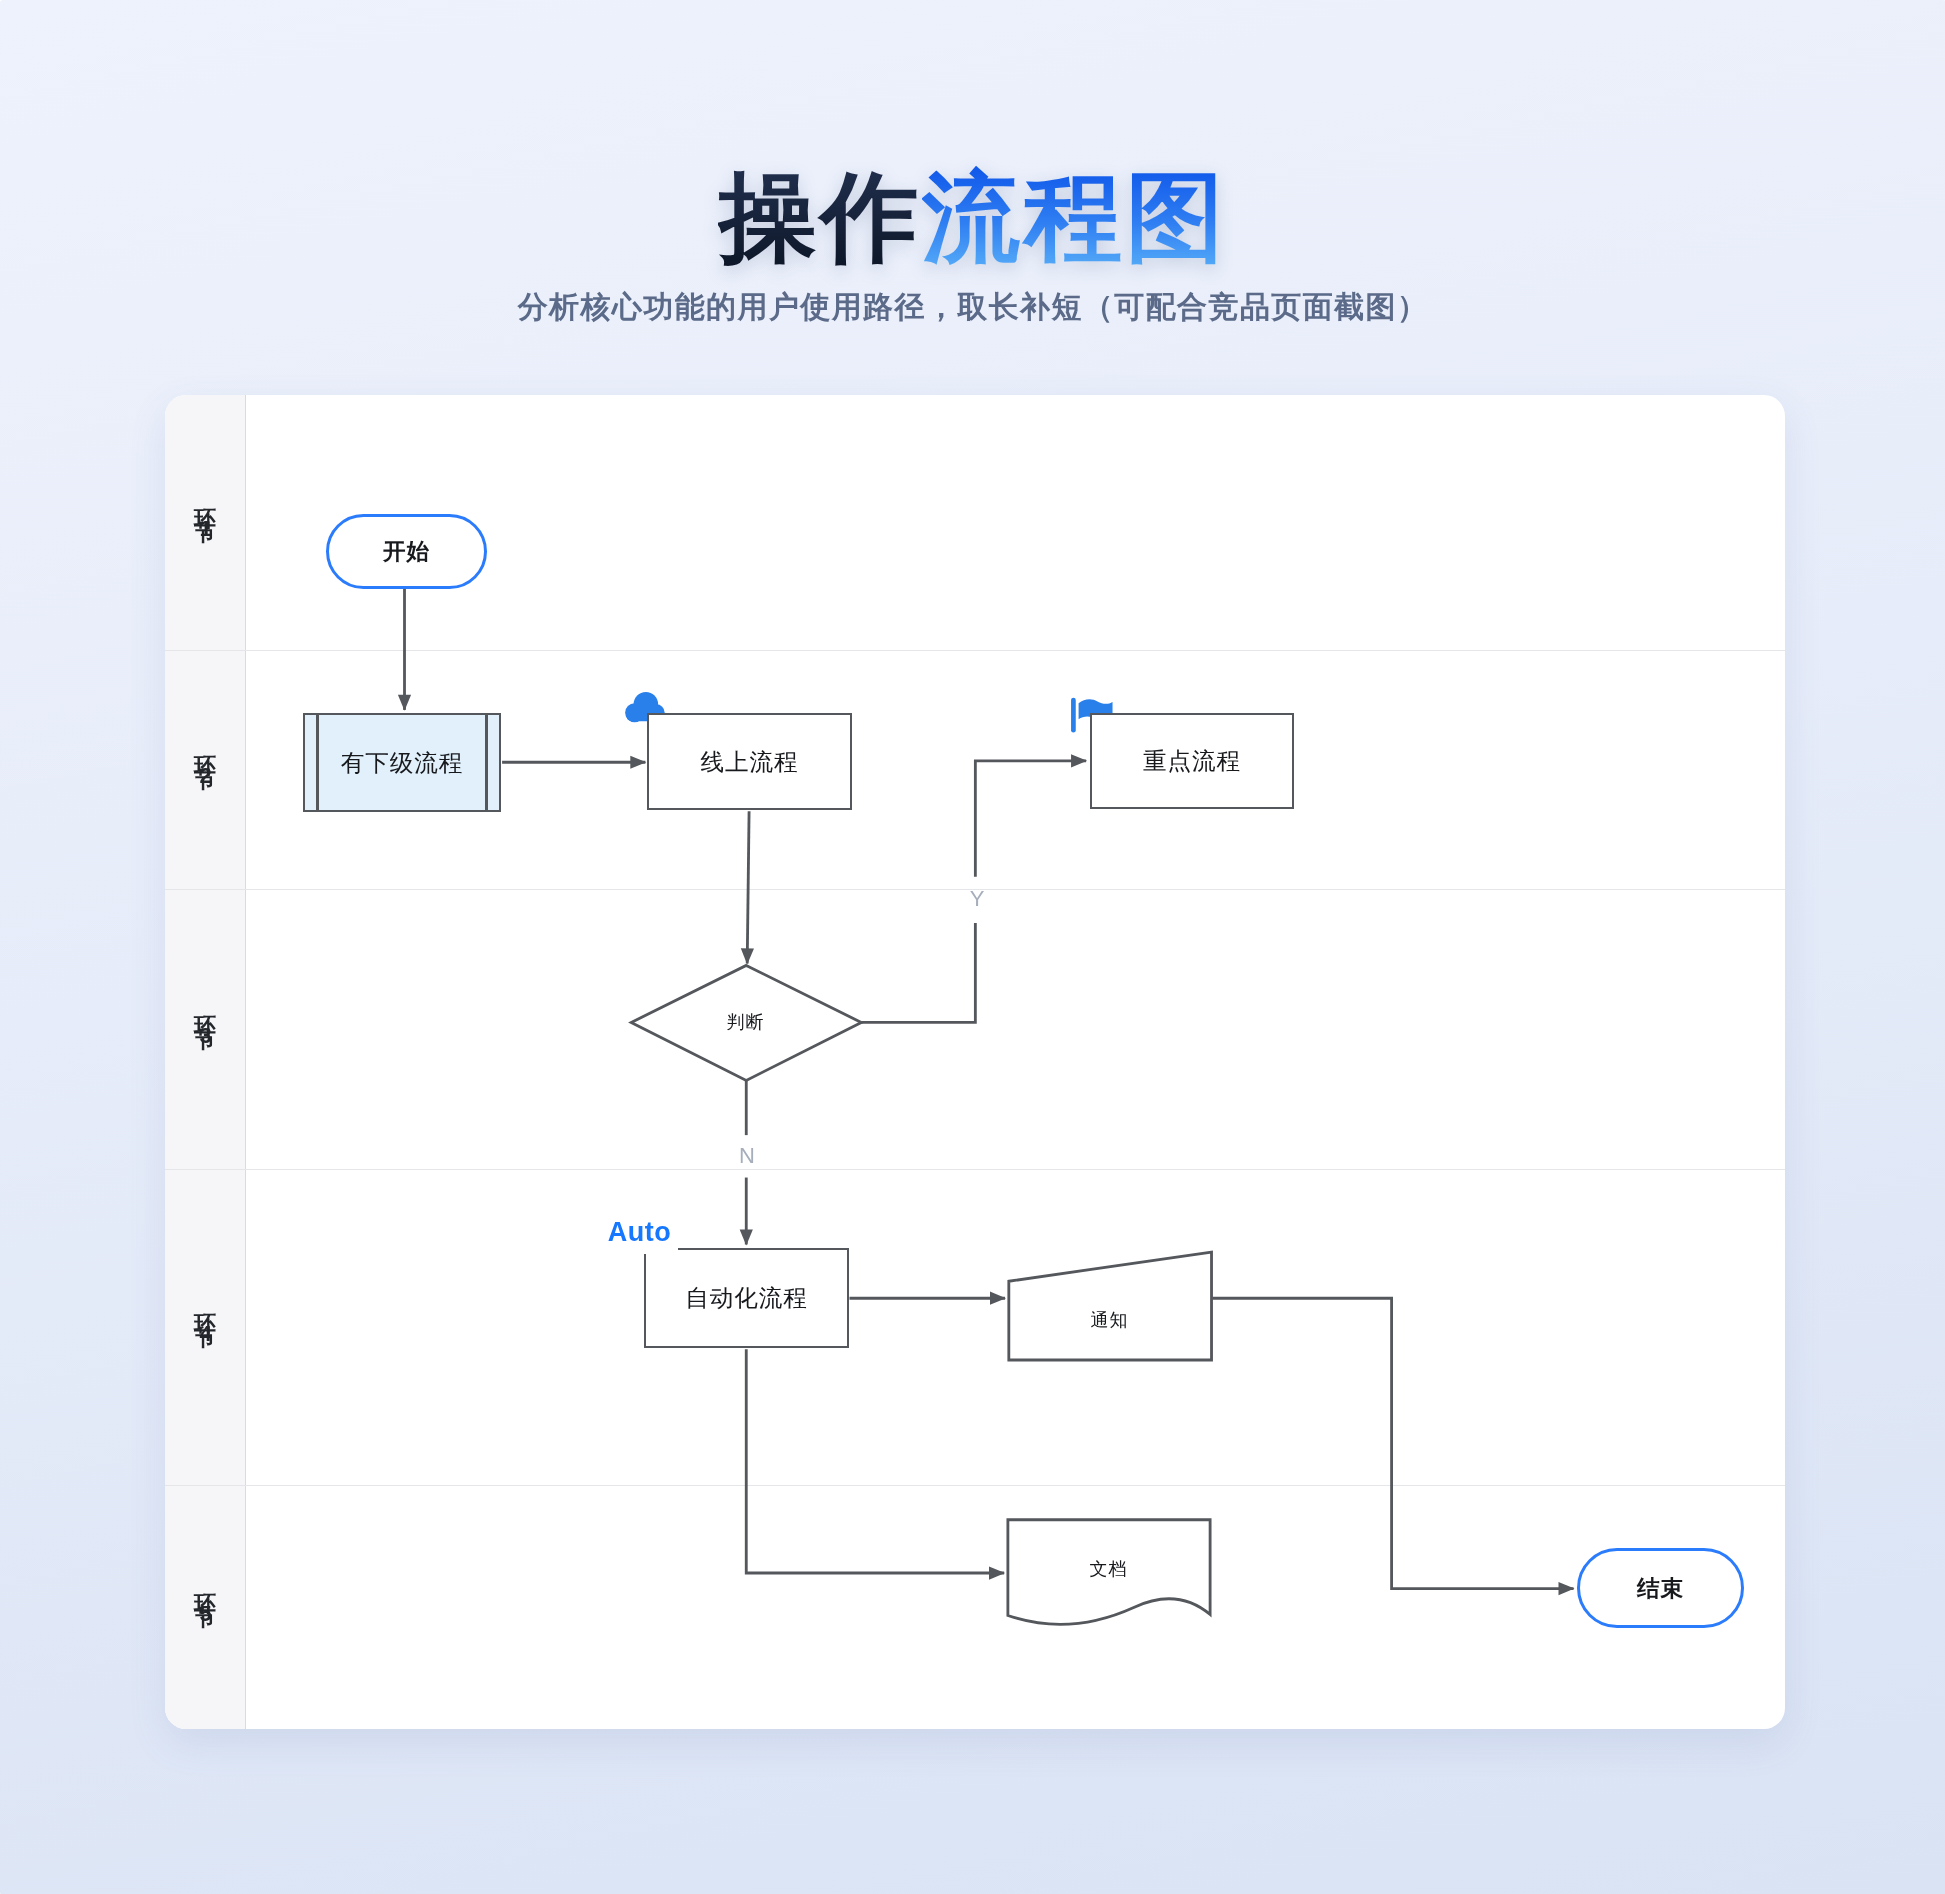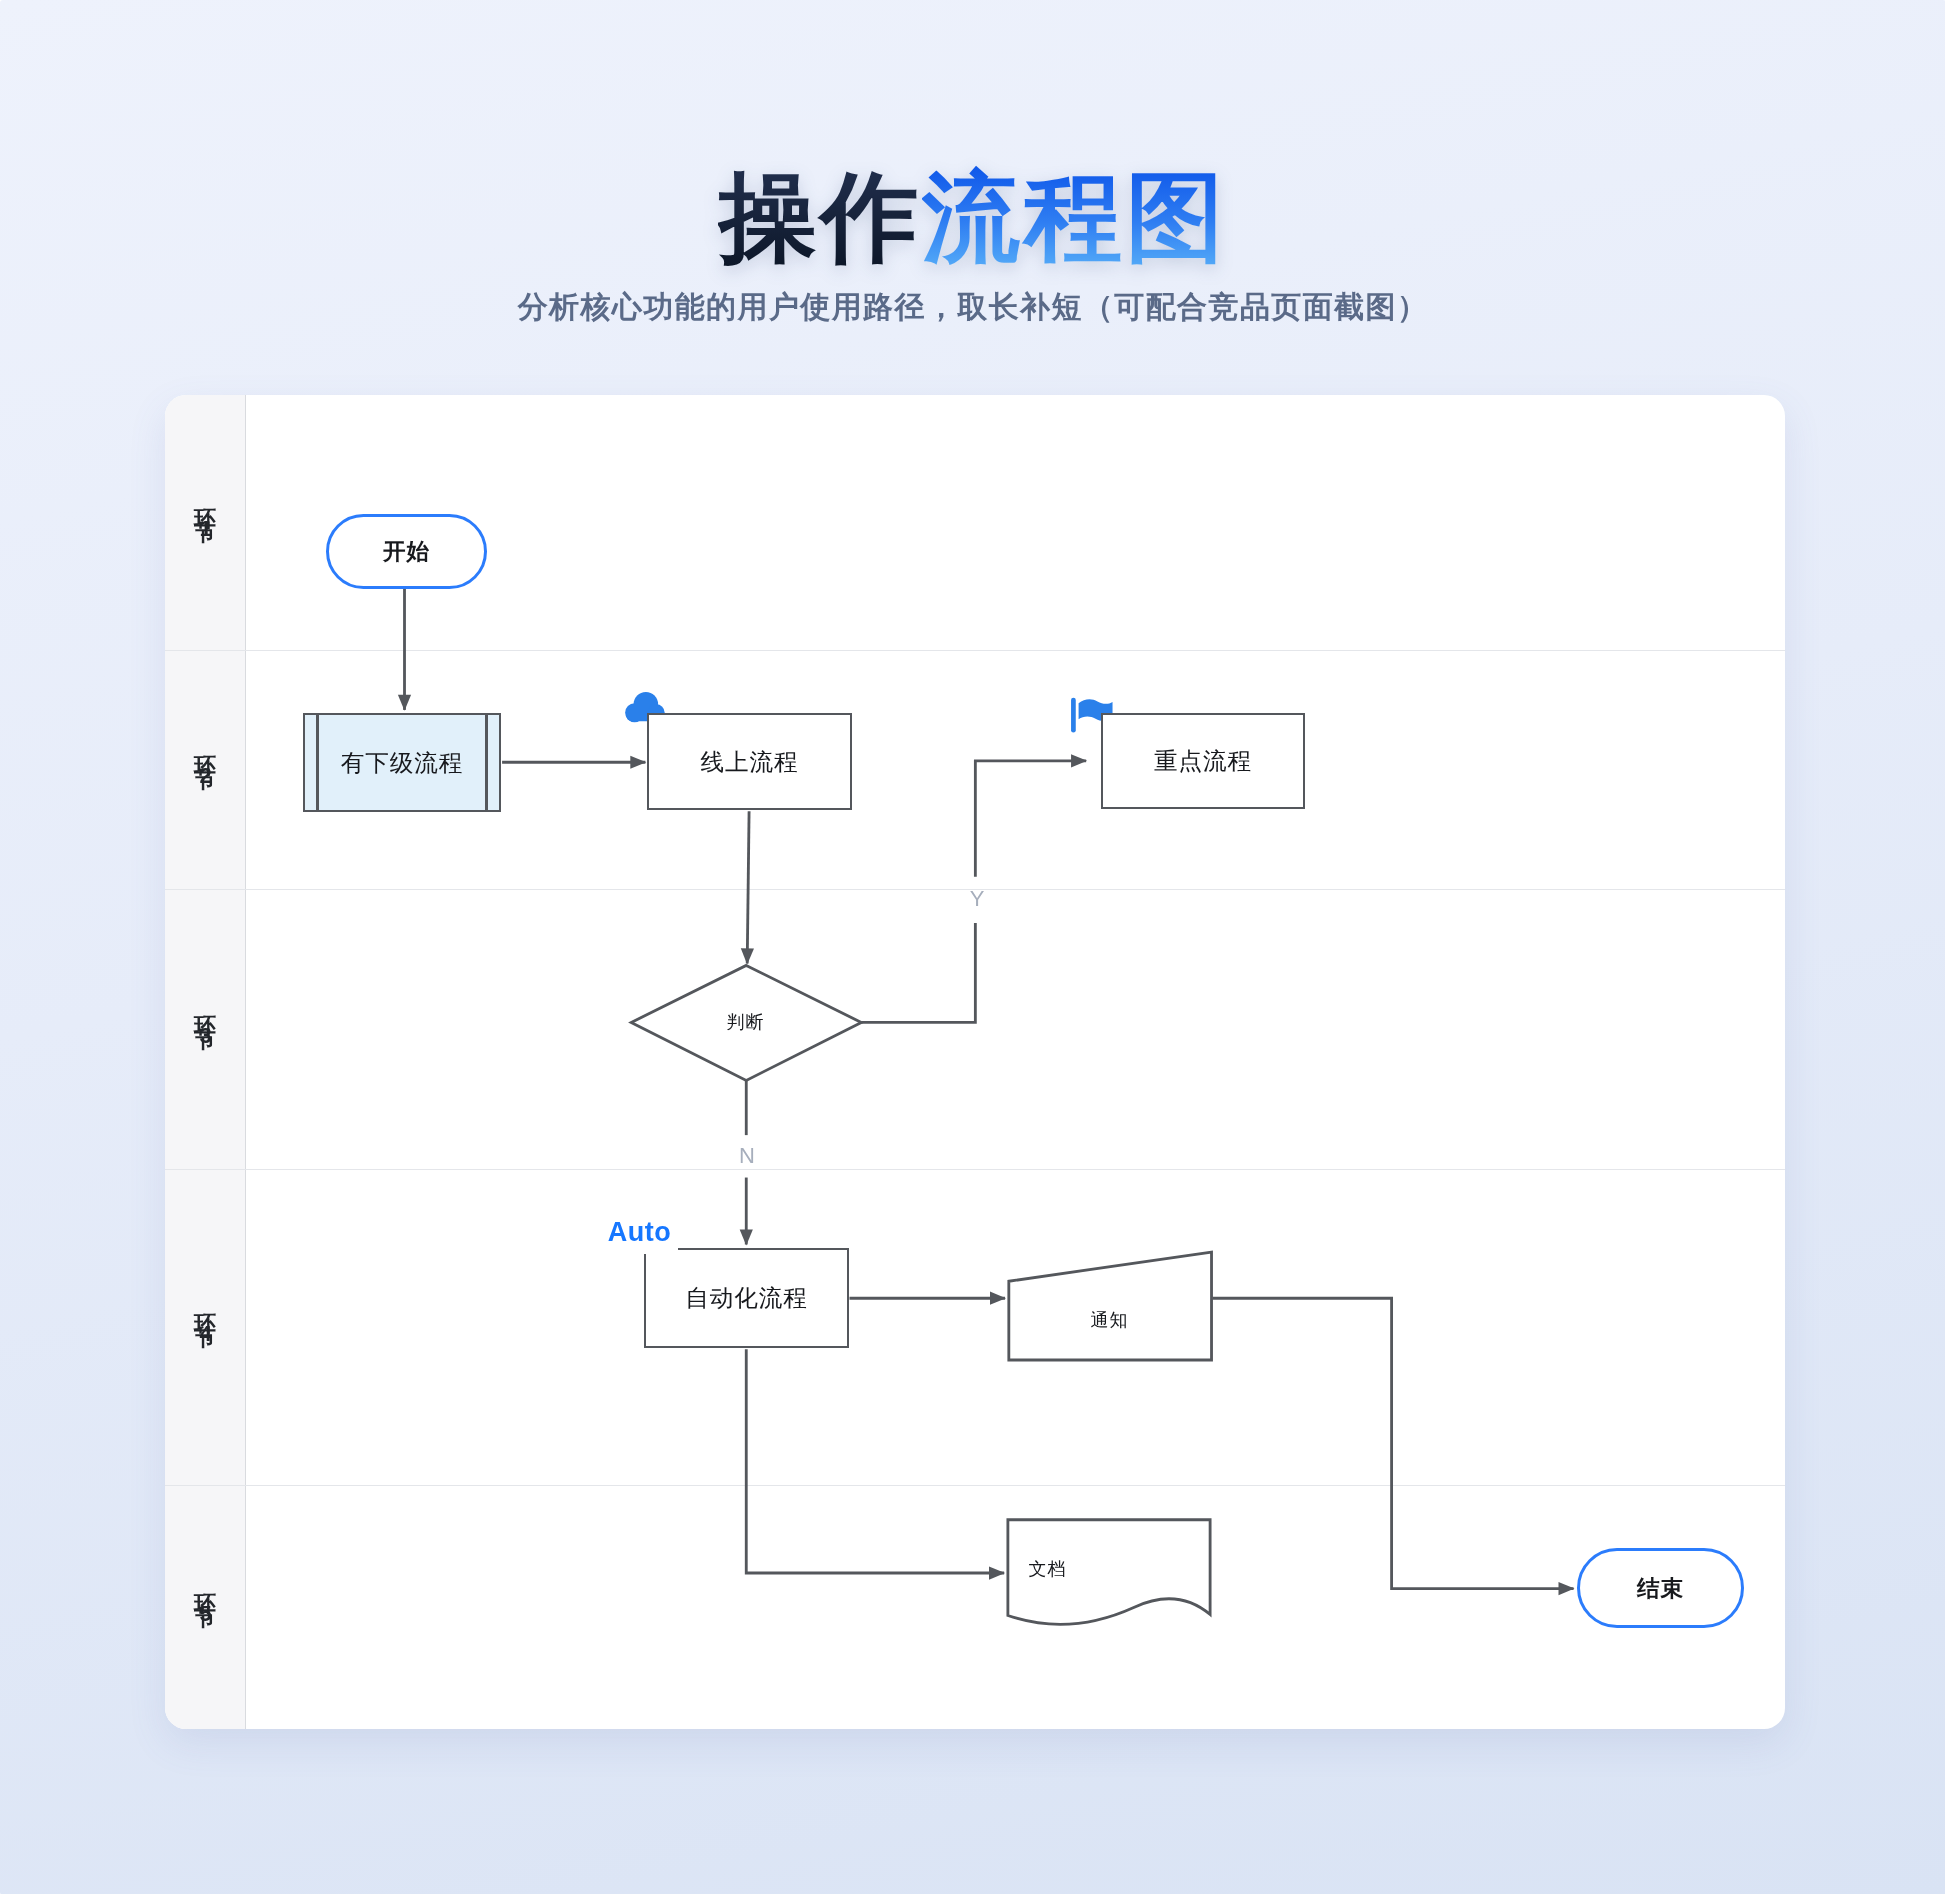--- a/index.html
+++ b/index.html
@@ -170,34 +170,34 @@
   <div class="node" style="left:303px;top:713px;width:198px;height:99px;background:#e1f0fa;">
     <div class="inner-bar" style="left:11.3px"></div>
     <div class="inner-bar" style="right:11.3px"></div>
     <span>有下级流程</span>
   </div>
 
   <div class="node" style="left:647px;top:713px;width:205px;height:97px;">
     <span>线上流程</span>
   </div>
 
-  <div class="node" style="left:1090px;top:713px;width:204px;height:96px;margin-left:11px;">
+  <div class="node" style="left:1090px;top:713px;width:204px;height:96px;">
     <span>重点流程</span>
   </div>
 
   <div class="shape-label" style="left:746px;top:1022px;">判断</div>
 
   <div class="node" style="left:644px;top:1248px;width:205px;height:100px;">
     <span>自动化流程</span>
   </div>
   <div class="auto-tag">Auto</div>
 
   <div class="shape-label" style="left:1110px;top:1320px;">通知</div>
 
-  <div class="shape-label" style="left:1048px;top:1569px;">文档</div>
+  <div class="shape-label" style="left:1109px;top:1569px;">文档</div>
 
   <div class="node terminal" style="left:1577px;top:1548px;width:167px;height:80px;">
     <span>结束</span>
   </div>
 
   <div class="branch-label" style="left:977px;top:899px;">Y</div>
   <div class="branch-label" style="left:747px;top:1156px;">N</div>
 
 </div>
 

